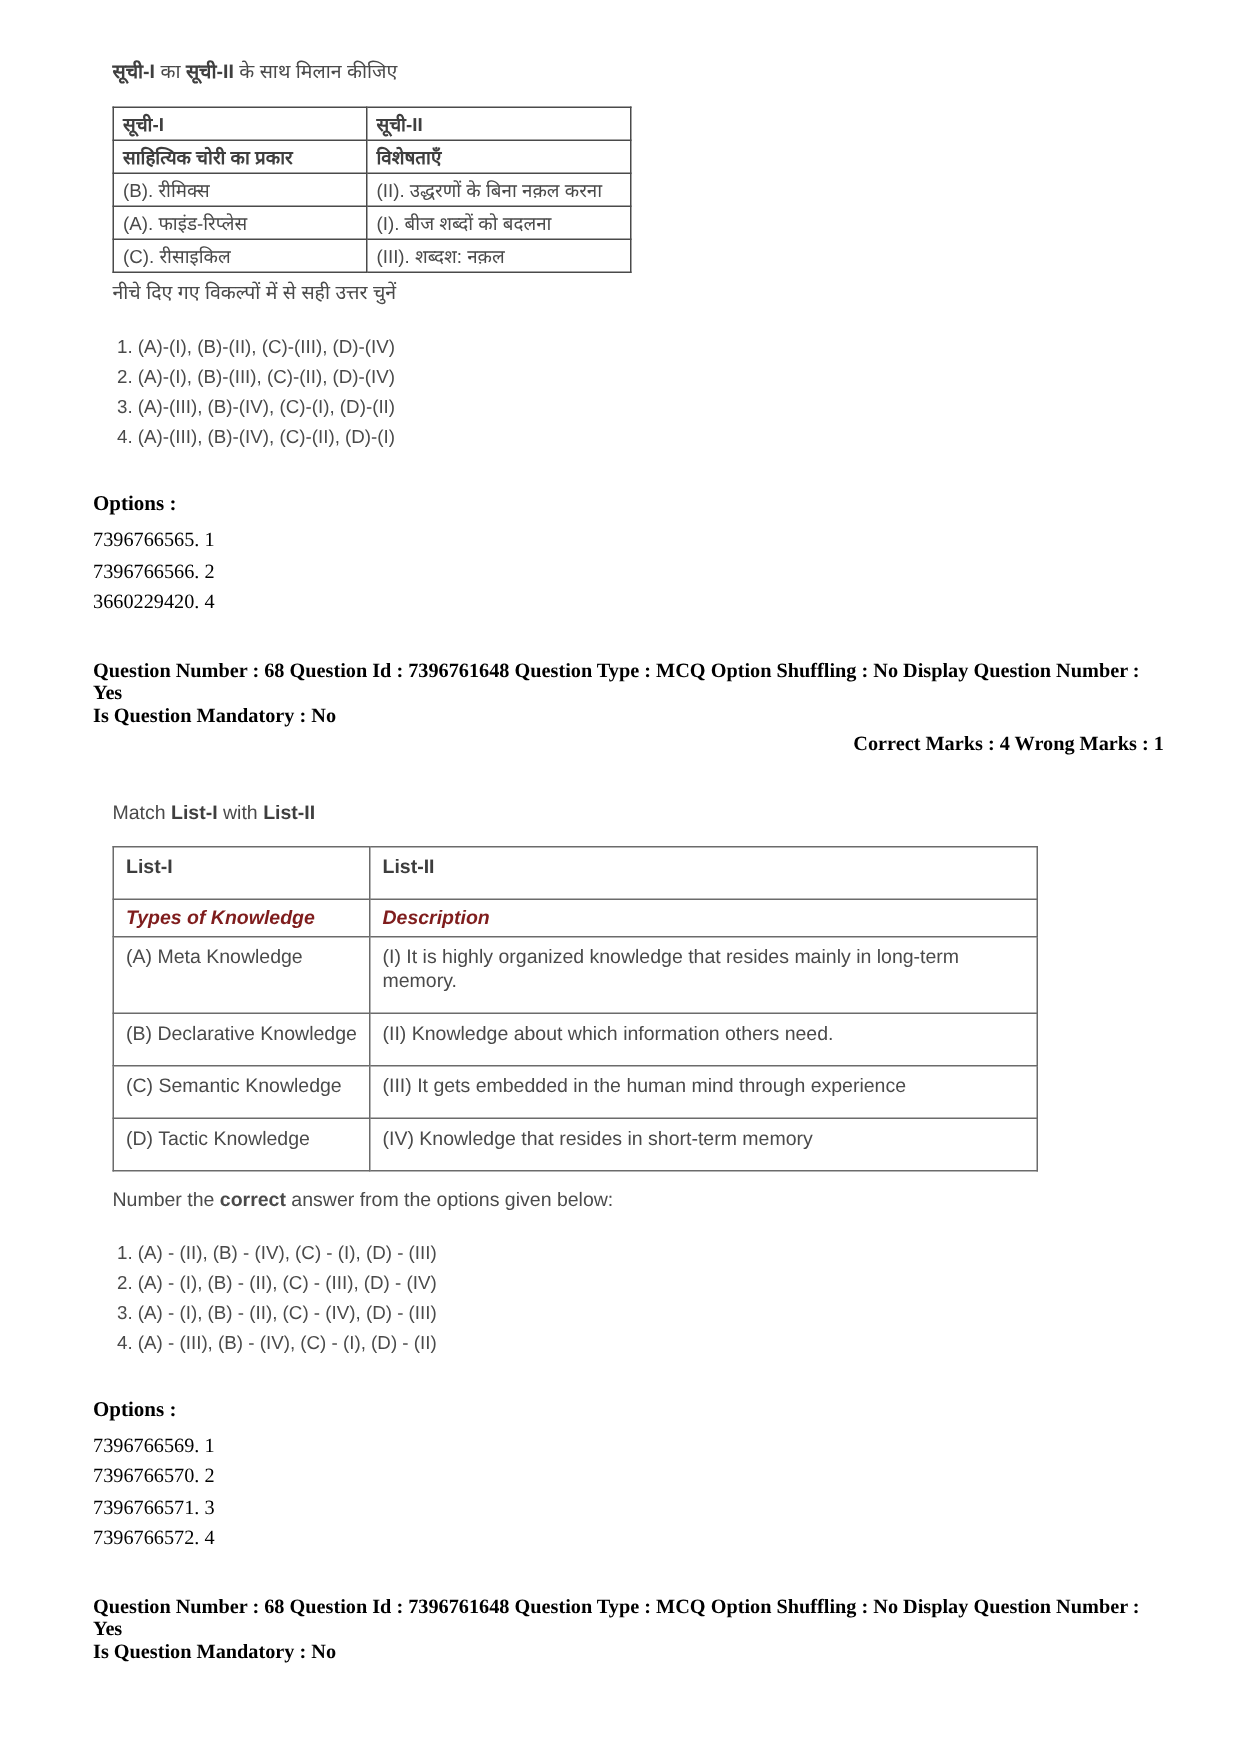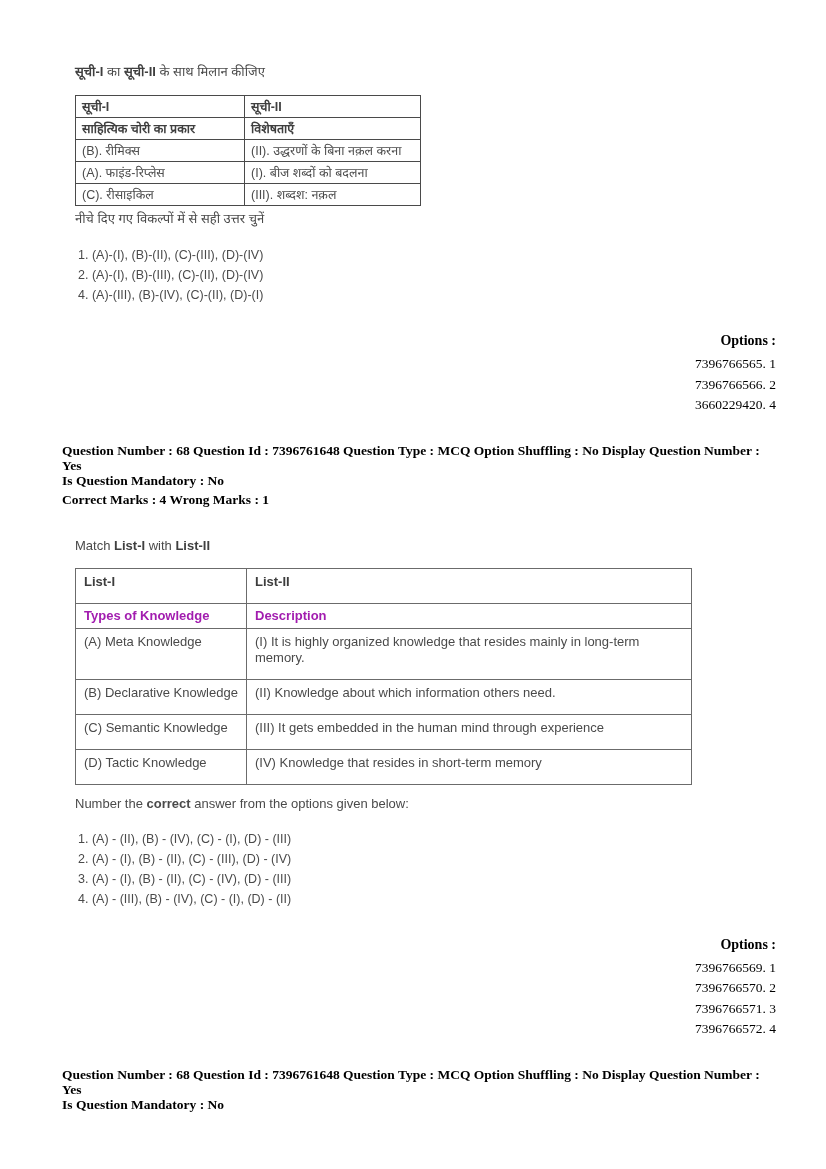--- a/index.html
+++ b/index.html
@@ -2,21 +2,21 @@
 <html><head>
 <meta charset="utf-8">
 <style>
   html, body { margin: 0; padding: 0; background: #ffffff; }
   body {
     width: 826px; height: 1169px;
     font-family: "Liberation Serif", serif;
     color: #000;
     overflow: hidden;
   }
-  .page { padding: 62px 50px 0 62px; }
+  .page { padding: 38px 50px 0 62px; }
 
   
   .qc {
     margin-left: 13px;
     font-family: "Liberation Sans", "DejaVu Sans", sans-serif;
     color: #4a4a4a;
   }
   .q-prompt { margin: 0 0 15px 0; font-size: 13px; }
   .q-prompt b { color: #3f3f3f; }
 
@@ -36,29 +36,29 @@
   .choice { line-height: 20px; }
 
   table.tbl2 { border-collapse: collapse; table-layout: fixed; width: 617px; margin-top: 15px; }
   table.tbl2 td {
     border: 1px solid #6b6b6b;
     font-size: 13px; line-height: 16px;
     padding: 5px 8px 13px 8px;
     vertical-align: top; overflow: hidden;
   }
   table.tbl2 tr.hdr td { font-weight: bold; color: #3d3d3d; }
-  table.tbl2 tr.subhdr td { padding: 4px 8px; font-weight: bold; color: #a21caf; }
+  table.tbl2 tr.subhdr td { padding: 4px 8px; font-weight: bold; color: #7f1d1d; font-style: italic; }
   .tbl2 .c1 { width: 154px; }
 
-  .options-block { margin-top: 0; text-align: right; }
+  .options-block { margin-top: 0; }
   .options-label { font-weight: bold; font-size: 14px; margin: 0 0 5px 0; }
   .opt-id { font-size: 13.5px; line-height: 20.5px; margin: 0; }
 
   .meta { font-weight: bold; font-size: 13.5px; line-height: 15px; margin: 0; }
-  .meta + .meta { margin-top: 4px; }
+  .meta + .meta { margin-top: 4px; text-align: right; }
 
   .sp1 { height: 28px; }  
   .sp2 { height: 27px; }  
   .sp3 { height: 31px; }  
   .spB { height: 8px;  }  
 </style>
 </head>
 <body>
 
 <div class="page">
@@ -90,20 +90,21 @@
           <td>(III). शब्दश: नक़ल</td>
         </tr>
       </tbody>
         </table>
 
       <p class="choose-line">नीचे दिए गए विकल्पों में से सही उत्तर चुनें</p>
 
       <div class="choices">
         <div class="choice">1. (A)-(I), (B)-(II), (C)-(III), (D)-(IV)</div>
         <div class="choice">2. (A)-(I), (B)-(III), (C)-(II), (D)-(IV)</div>
+        <div class="choice">3. (A)-(III), (B)-(IV), (C)-(I), (D)-(II)</div>
         <div class="choice">4. (A)-(III), (B)-(IV), (C)-(II), (D)-(I)</div>
       </div>
     </div>
 
     <div class="sp1"></div>
     <div class="options-block">
       <p class="options-label">Options :</p>
       <p class="opt-id">7396766565. 1</p>
       <p class="opt-id">7396766566. 2</p>
       <p class="opt-id">3660229420. 4</p>

